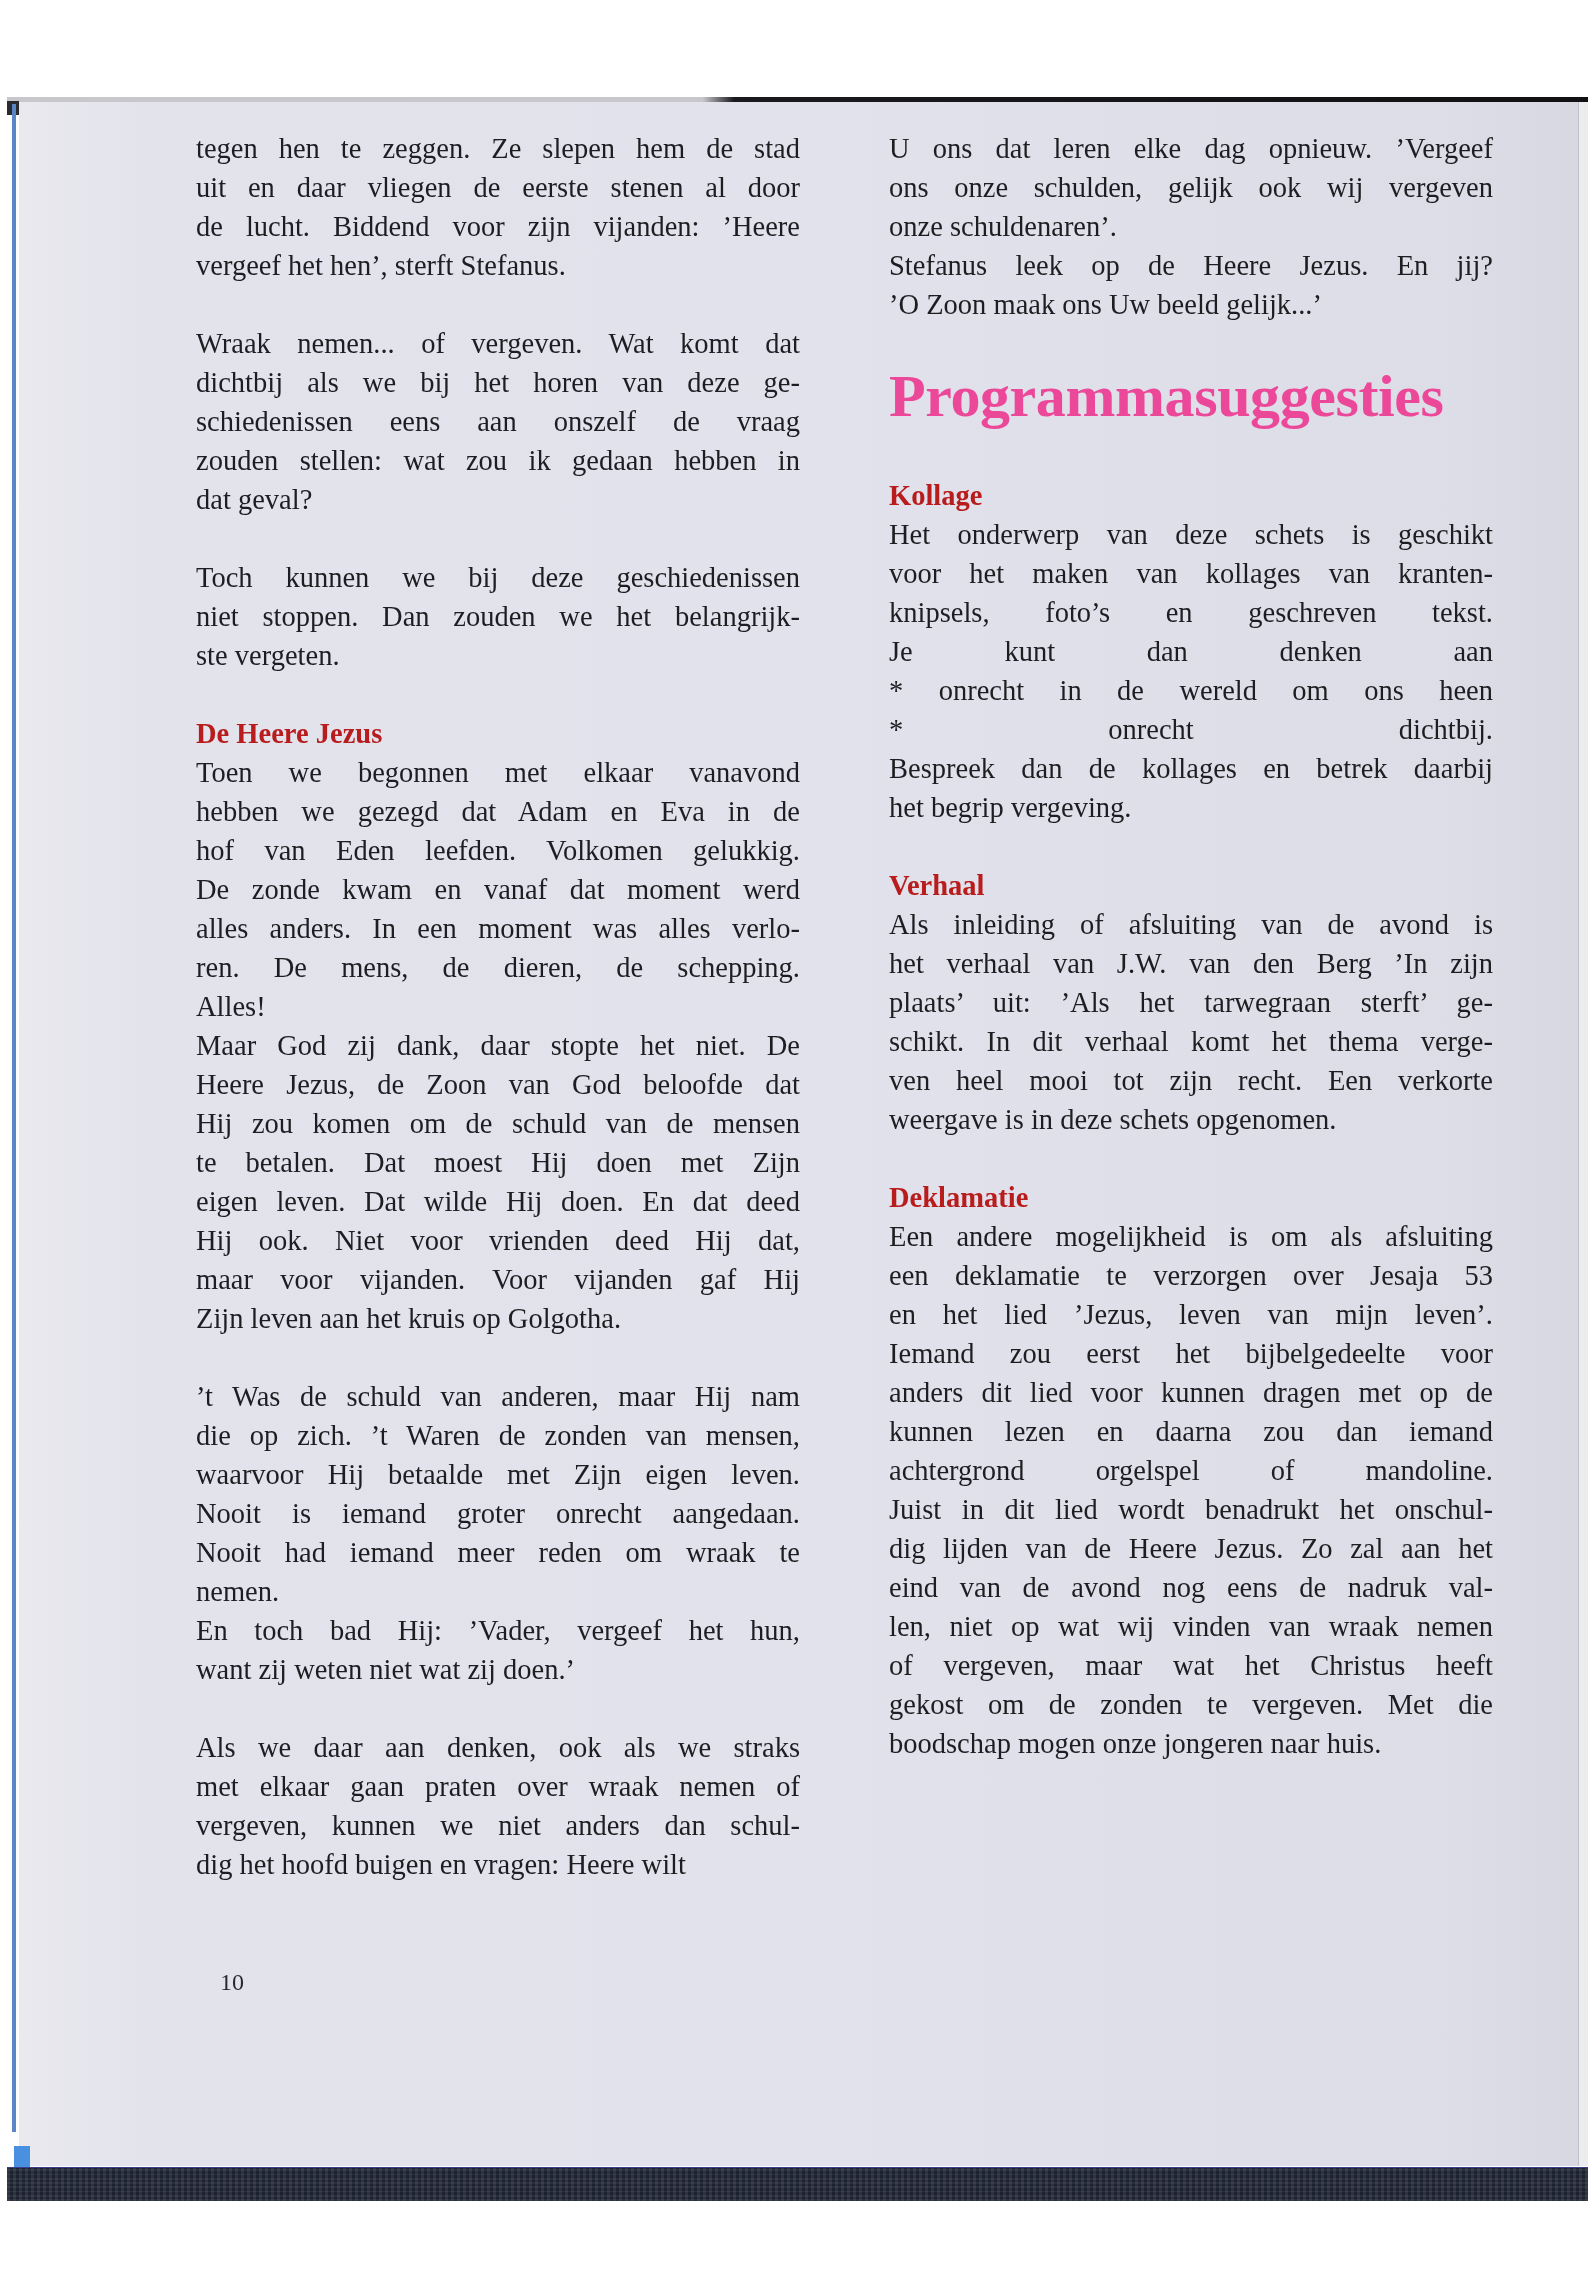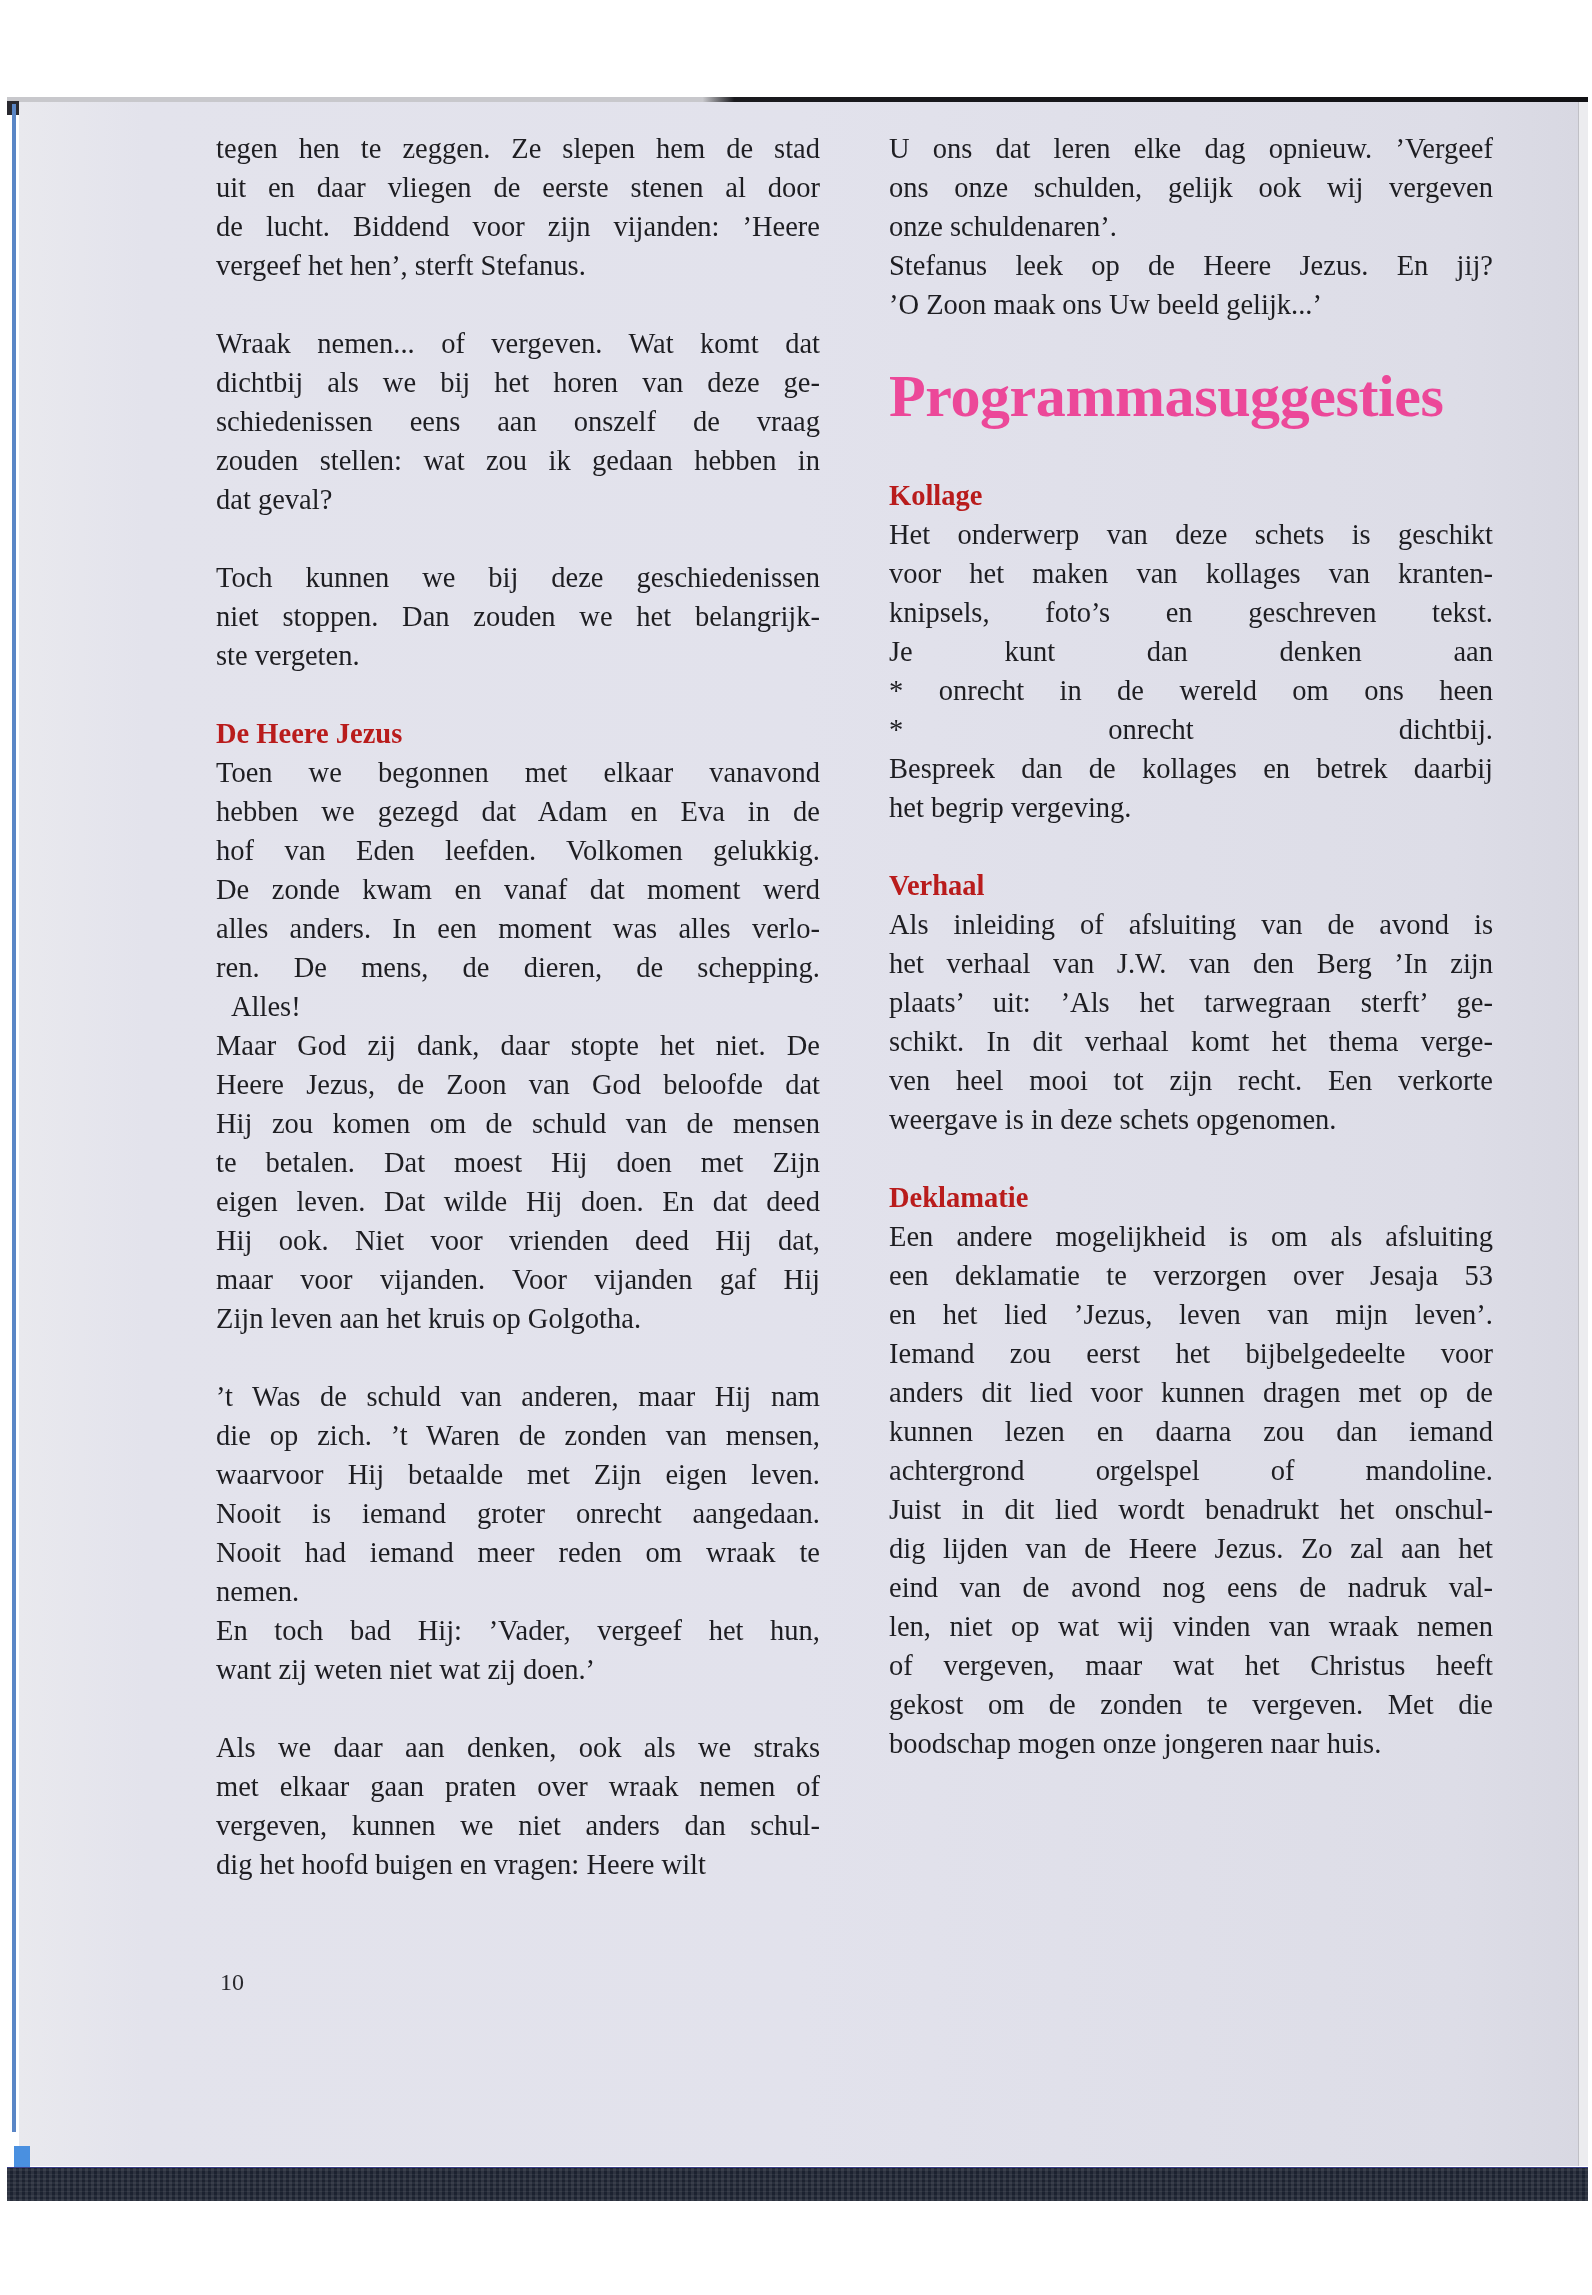--- a/index.html
+++ b/index.html
@@ -84,21 +84,21 @@
       border-left: 0.9px solid #c0c0c6;
     }
     .column {
       position: absolute;
       top: 129px;
       width: 604px;
       color: #1e1e22;
       font-size: 28.5px;
       line-height: 39px;
     }
-    .col-left { left: 216px; }
+    .col-left { left: 196px; }
     .col-right { left: 889px; }
     .para {
       margin: 0;
       text-align: justify;
       text-align-last: left;
     }
     .gap {
       height: 39px;
     }
     .subhead {
@@ -161,21 +161,21 @@
     </p>
   <div class="gap"></div>
   <h3 class="subhead">De Heere Jezus</h3>
   <p class="para">
       <span class="line" style="text-align: justify; text-align-last: justify;">Toen we begonnen met elkaar vanavond</span>
       <span class="line" style="text-align: justify; text-align-last: justify;">hebben we gezegd dat Adam en Eva in de</span>
       <span class="line" style="text-align: justify; text-align-last: justify;">hof van Eden leefden. Volkomen gelukkig.</span>
       <span class="line" style="text-align: justify; text-align-last: justify;">De zonde kwam en vanaf dat moment werd</span>
       <span class="line" style="text-align: justify; text-align-last: justify;">alles anders. In een moment was alles verlo-</span>
       <span class="line" style="text-align: justify; text-align-last: justify;">ren. De mens, de dieren, de schepping.</span>
-      <span class="line" style="text-align: left; text-align-last: left; margin-left: 15px;">Alles!</span>
+      <span class="line" style="text-align: left; text-align-last: left;">Alles!</span>
     </p>
   <p class="para">
       <span class="line" style="text-align: justify; text-align-last: justify;">Maar God zij dank, daar stopte het niet. De</span>
       <span class="line" style="text-align: justify; text-align-last: justify;">Heere Jezus, de Zoon van God beloofde dat</span>
       <span class="line" style="text-align: justify; text-align-last: justify;">Hij zou komen om de schuld van de mensen</span>
       <span class="line" style="text-align: justify; text-align-last: justify;">te betalen. Dat moest Hij doen met Zijn</span>
       <span class="line" style="text-align: justify; text-align-last: justify;">eigen leven. Dat wilde Hij doen. En dat deed</span>
       <span class="line" style="text-align: justify; text-align-last: justify;">Hij ook. Niet voor vrienden deed Hij dat,</span>
       <span class="line" style="text-align: justify; text-align-last: justify;">maar voor vijanden. Voor vijanden gaf Hij</span>
       <span class="line" style="text-align: right; text-align-last: left;">Zijn leven aan het kruis op Golgotha.</span>

